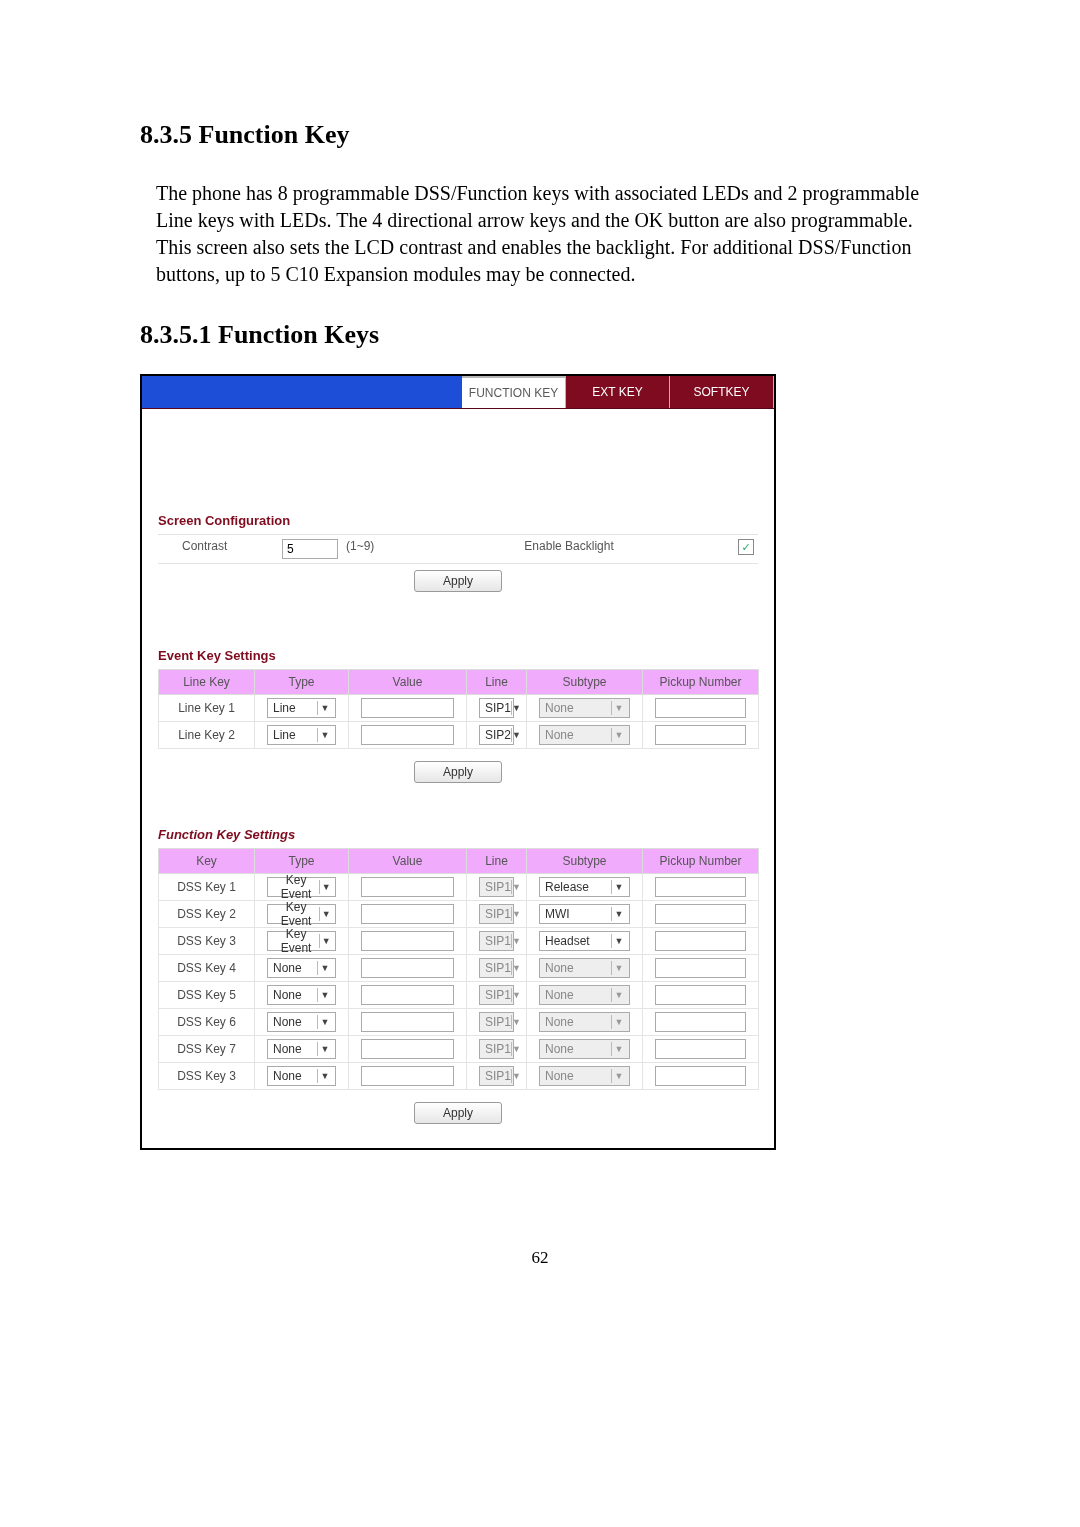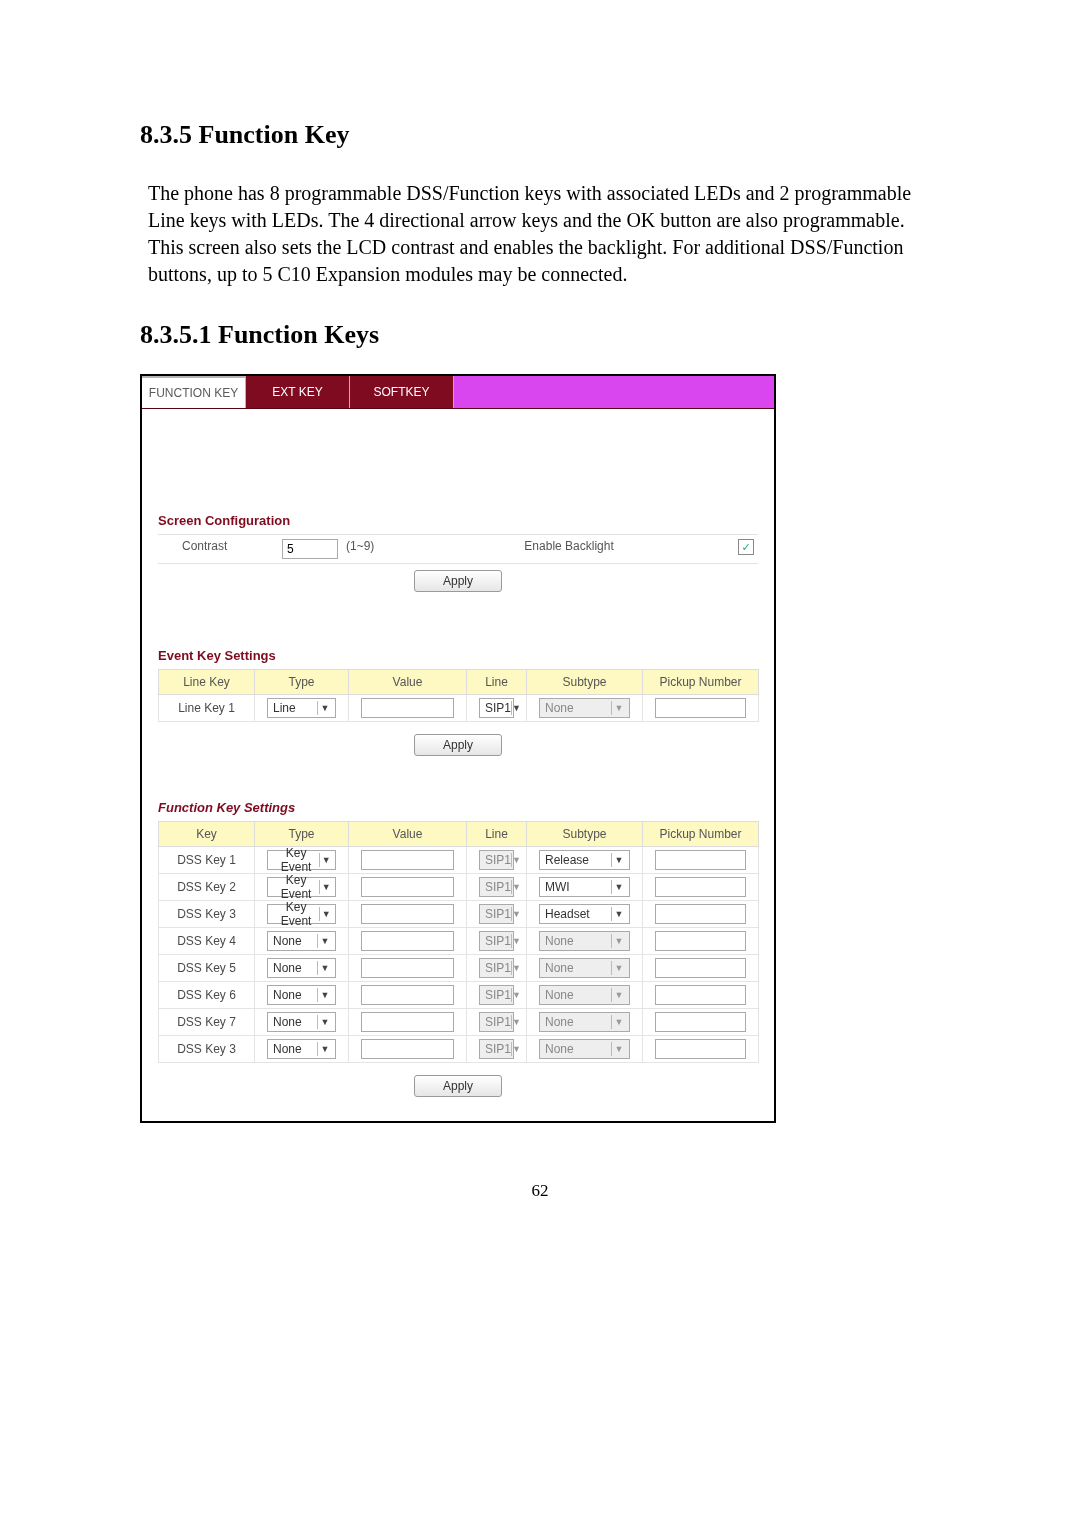--- a/index.html
+++ b/index.html
@@ -7,39 +7,40 @@
     font-family: "Times New Roman", Times, serif;
     background: #fff;
     color: #000;
     width: 1080px;
   }
   .page {
     padding: 120px 140px 40px 140px;
   }
   h2.section { font-size: 26px; font-weight: bold; margin: 0 0 30px 0; }
   h2.subsection { font-size: 26px; font-weight: bold; margin: 32px 0 24px 0; }
-  p.body { font-size: 20px; line-height: 1.35; margin: 8px; }
-  .page-num { text-align: center; font-size: 17px; margin-top: 58px; }
+  p.body { font-size: 20px; line-height: 1.35; margin: 16px; }
+  .page-num { text-align: center; font-size: 17px; margin-top: 98px; }
 
   
   .app {
     font-family: Arial, Helvetica, sans-serif;
     width: 632px;
     margin-top: 14px;
     border: 2px solid #000;
     background: #fff;
     font-size: 12px;
     color: #4a4a4a;
   }
   .tabbar {
     display: flex;
-    background: #d946ef;
+    background: #1d4ed8;
     height: 32px;
     align-items: stretch;
     border-bottom: 1px solid #5a0515;
+    justify-content: flex-end;
   }
   .tab {
     width: 104px;
     display: flex;
     align-items: center;
     justify-content: center;
     font-size: 12px;
     color: #fff;
     border-right: 1px solid #b5b5b5;
     box-sizing: border-box;
@@ -90,21 +91,21 @@
     border:1px solid #9a9a9a; border-radius:3px;
     padding: 3px 28px;
   }
 
   table.grid {
     width: 100%;
     border-collapse: collapse;
     table-layout: fixed;
   }
   table.grid th {
-    background:#fef9c3; color:#555; font-weight:normal;
+    background:#f0abfc; color:#555; font-weight:normal;
     border:1px solid #dcdcdc; padding:5px 4px; font-size:12px;
   }
   table.grid td {
     border:1px solid #e4e4e4; padding:3px 12px; text-align:center; background:#fff;
   }
   .sel, .txt {
     width: 100%; box-sizing:border-box; height:20px; border:1px solid #aaa;
     font-size:12px; background:#fff; color:#333;
   }
   .sel { display:flex; align-items:center; justify-content:space-between; padding:0 3px 0 5px; }
@@ -193,20 +194,47 @@
               <td>
                 <div class="sel dis">
                   <span>None</span>
                   <span class="arr">▼</span>
                 </div>
               </td>
               <td>
                 <div class="txt"></div>
               </td>
             </tr>
+            <tr>
+              <td>Line Key 2</td>
+              <td>
+                <div class="sel">
+                  <span>Line</span>
+                  <span class="arr">▼</span>
+                </div>
+              </td>
+              <td>
+                <div class="txt"></div>
+              </td>
+              <td>
+                <div class="sel">
+                  <span>SIP2</span>
+                  <span class="arr">▼</span>
+                </div>
+              </td>
+              <td>
+                <div class="sel dis">
+                  <span>None</span>
+                  <span class="arr">▼</span>
+                </div>
+              </td>
+              <td>
+                <div class="txt"></div>
+              </td>
+            </tr>
           </tbody>
       </table>
       <div class="apply-wrap" style="margin-top:12px">
         <button class="apply">Apply</button>
       </div>
 
       <div class="sec-title mid2">Function Key Settings</div>
       <table class="grid">
         <colgroup>
             <col class="c-key">

